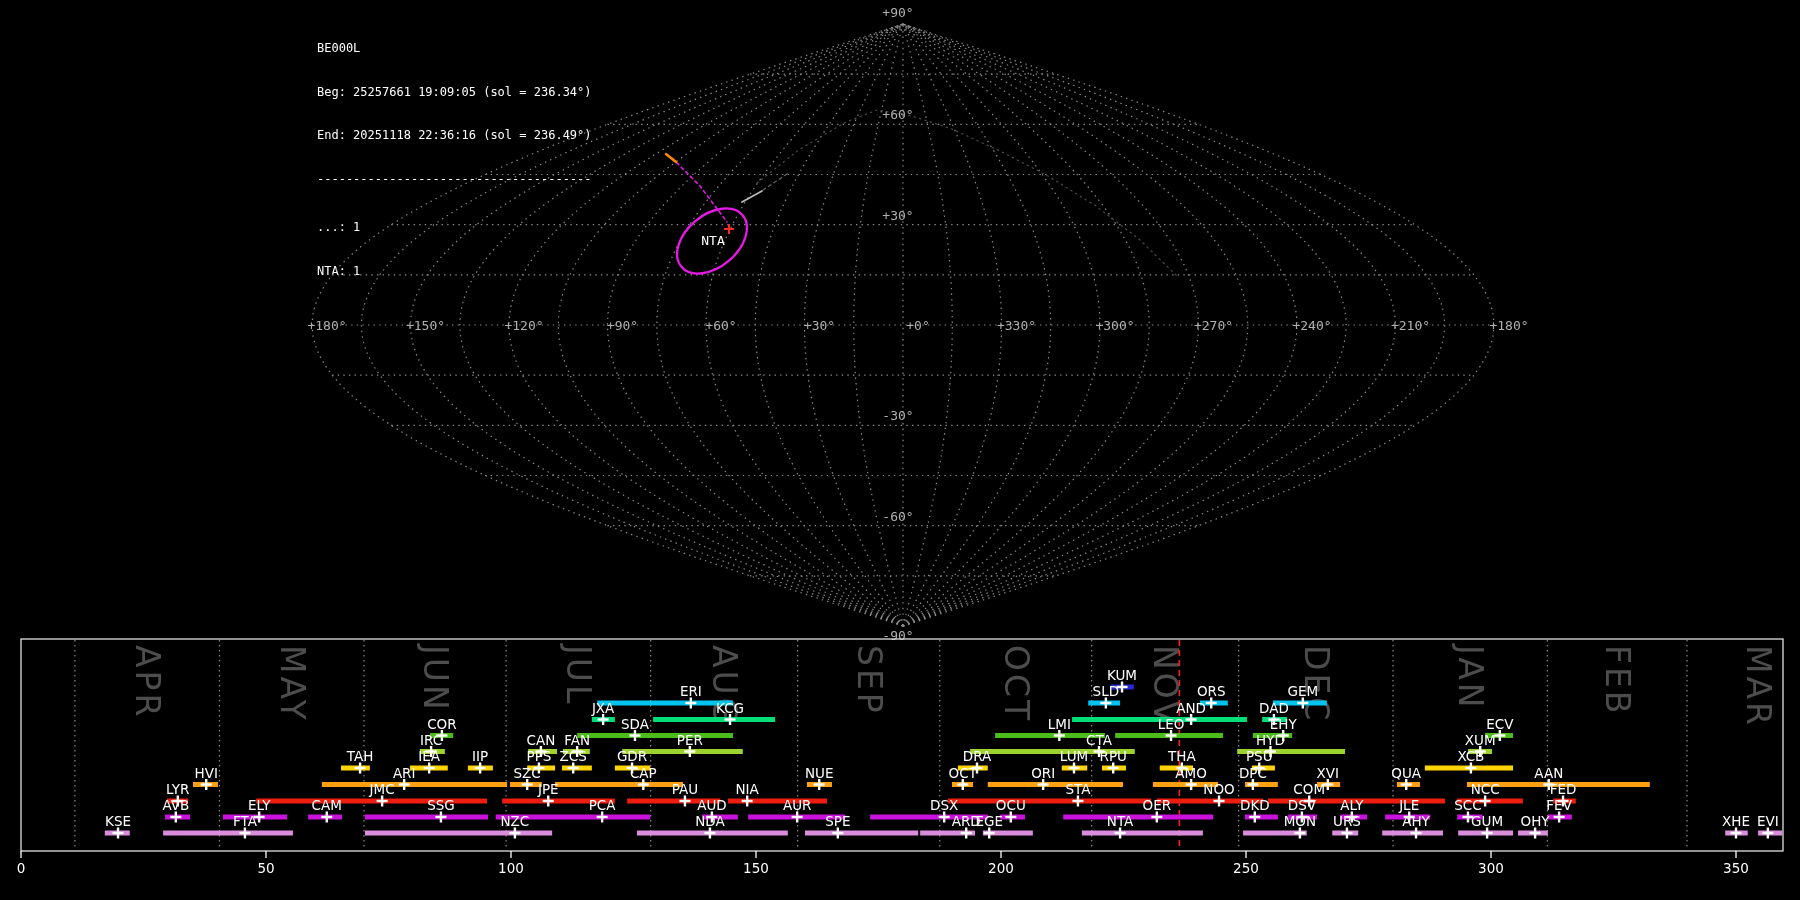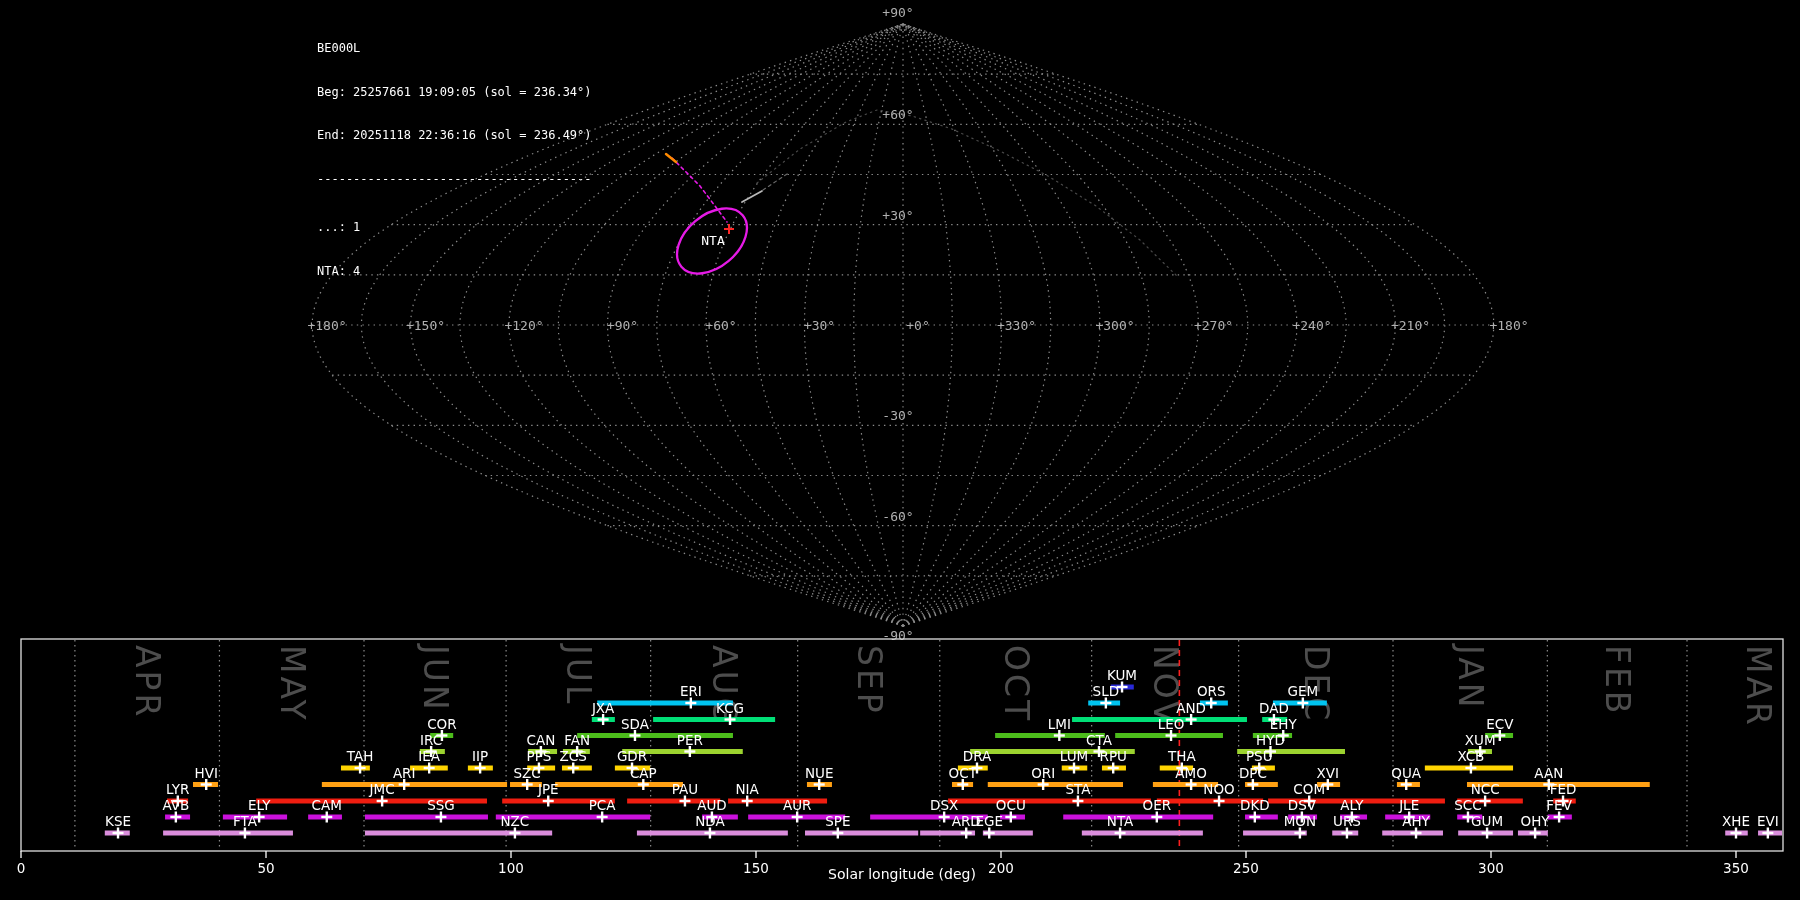--- a/index.html
+++ b/index.html
@@ -14,21 +14,21 @@
 </head>
 <body>
 
 <div class="root">
   <div class="header">
     <div>BE000L</div>
     <div>Beg: 25257661 19:09:05 (sol = 236.34°)</div>
     <div>End: 20251118 22:36:16 (sol = 236.49°)</div>
     <div>--------------------------------------</div>
     <div class="gap">...: 1</div>
-    <div>NTA: 4</div>
+    <div>NTA: 1</div>
   </div>
 
   <svg id="plot" width="1800" height="900" viewBox="0 0 1800 900">
       <g>
         <line x1="750.0379443444102" y1="575.8333333333334" x2="1055.9620556555897" y2="575.8333333333334" stroke="#8c8c8c" stroke-width="1.2" stroke-dasharray="1.4 4.2"></line>
         <line x1="607.5" y1="525.6666666666666" x2="1198.5" y2="525.6666666666666" stroke="#8c8c8c" stroke-width="1.2" stroke-dasharray="1.4 4.2"></line>
         <line x1="485.0998923187504" y1="475.5" x2="1320.9001076812497" y2="475.5" stroke="#8c8c8c" stroke-width="1.2" stroke-dasharray="1.4 4.2"></line>
         <line x1="391.17898636339675" y1="425.3333333333333" x2="1414.8210136366033" y2="425.3333333333333" stroke="#8c8c8c" stroke-width="1.2" stroke-dasharray="1.4 4.2"></line>
         <line x1="332.13783666316067" y1="375.1666666666667" x2="1473.8621633368393" y2="375.1666666666667" stroke="#8c8c8c" stroke-width="1.2" stroke-dasharray="1.4 4.2"></line>
         <line x1="312" y1="325" x2="1494" y2="325" stroke="#8c8c8c" stroke-width="1.2" stroke-dasharray="1.4 4.2"></line>
@@ -654,14 +654,13 @@
         <text x="1001.0000000000001" y="873" fill="#ffffff" font-size="13.5px" font-family="&quot;DejaVu Sans&quot;,sans-serif" text-anchor="middle">200</text>
         <line x1="1246" y1="851" x2="1246" y2="858" stroke="#ffffff" stroke-width="1.3"></line>
         <text x="1246" y="873" fill="#ffffff" font-size="13.5px" font-family="&quot;DejaVu Sans&quot;,sans-serif" text-anchor="middle">250</text>
         <line x1="1491" y1="851" x2="1491" y2="858" stroke="#ffffff" stroke-width="1.3"></line>
         <text x="1491" y="873" fill="#ffffff" font-size="13.5px" font-family="&quot;DejaVu Sans&quot;,sans-serif" text-anchor="middle">300</text>
         <line x1="1736.0000000000002" y1="851" x2="1736.0000000000002" y2="858" stroke="#ffffff" stroke-width="1.3"></line>
         <text x="1736.0000000000002" y="873" fill="#ffffff" font-size="13.5px" font-family="&quot;DejaVu Sans&quot;,sans-serif" text-anchor="middle">350</text>
       </g>
     </svg>
 
-  <div class="xlabel">Solar longitude (deg)</div>
 </div>
 
 </body></html>

